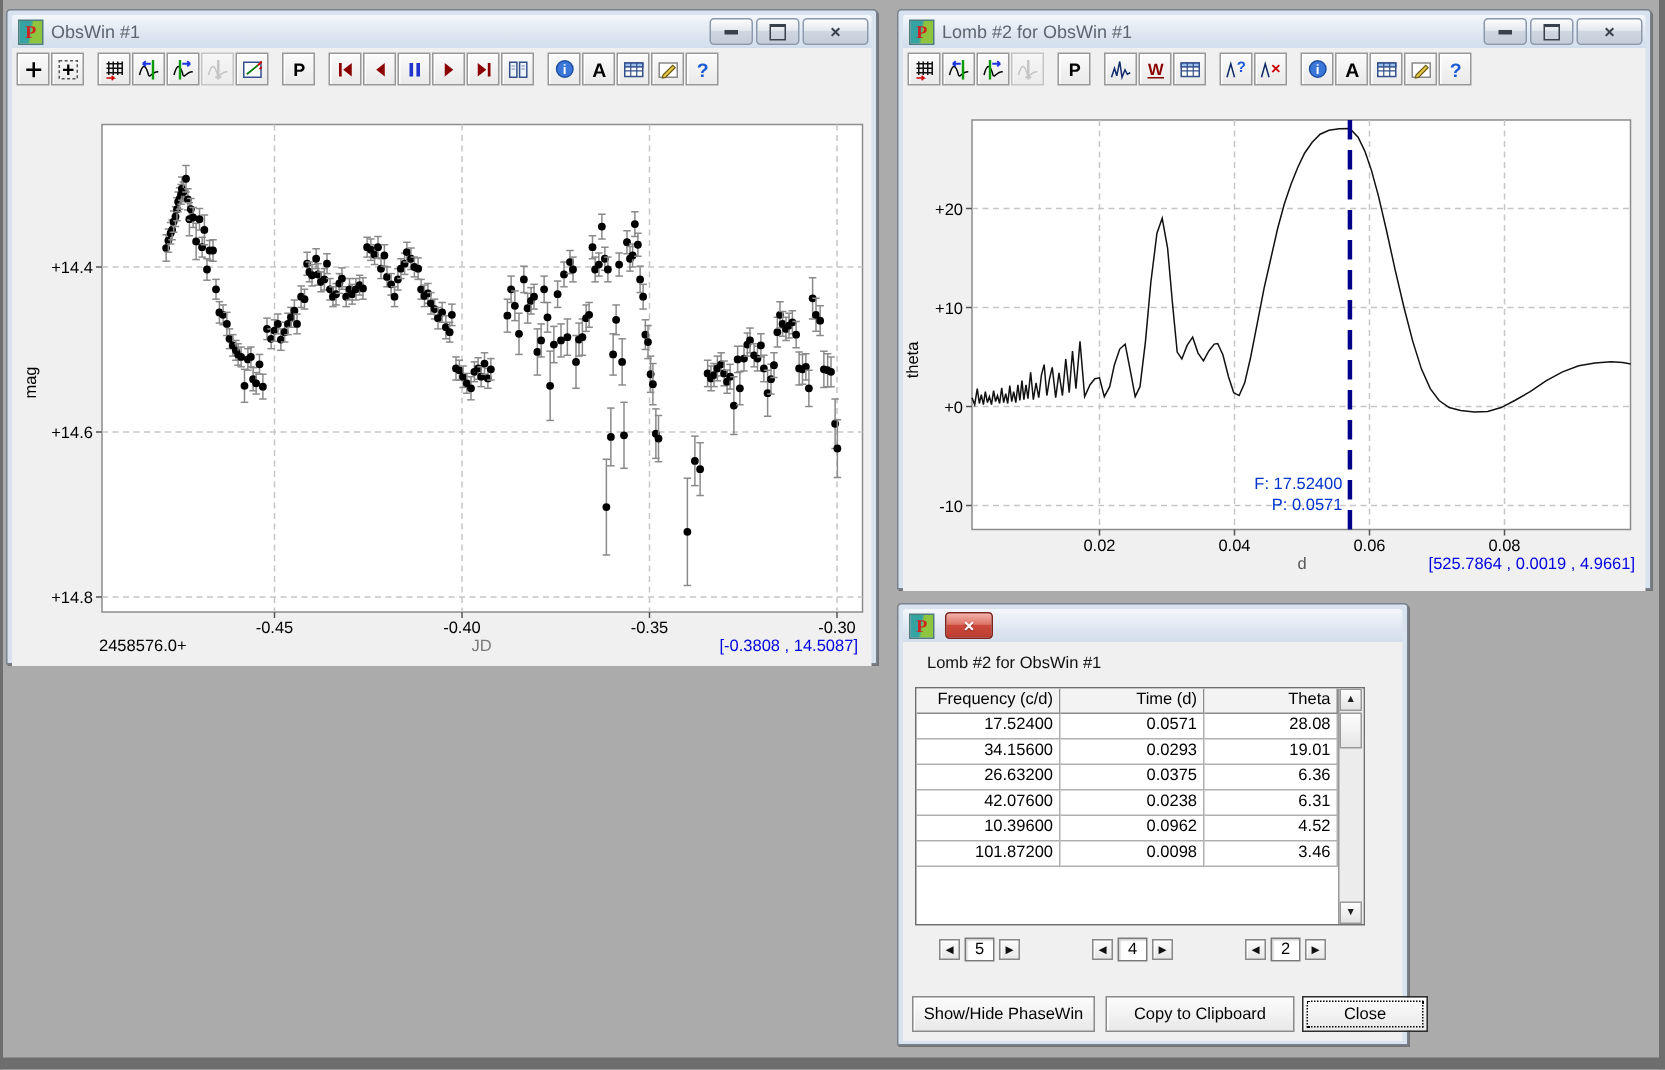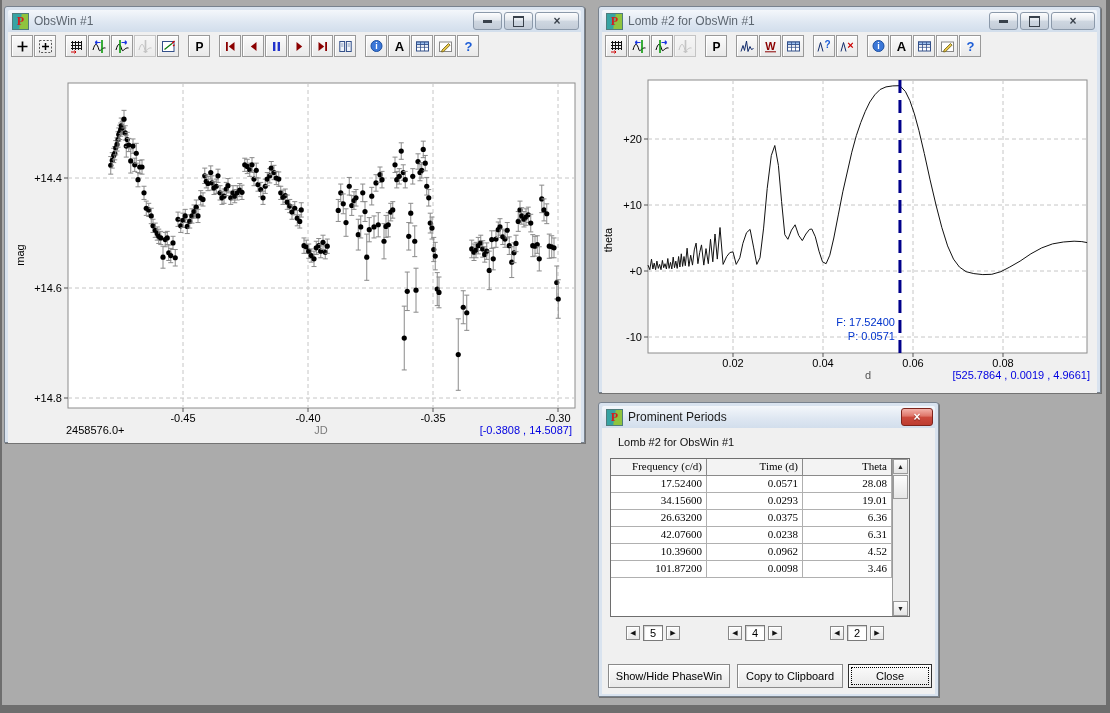--- a/index.html
+++ b/index.html
@@ -35,21 +35,21 @@
   .tbtn.disabled{opacity:.5;}
   .tgap{width:8px;flex:0 0 auto;}
   .chartwrap{background:#f0f0f0;}
   
   .dlgbody{position:relative;background:#f0f0f0;height:266px;font-size:11px;}
   .dlg-subtitle{position:absolute;left:16px;top:8px;color:#111;}
   .ptable{position:absolute;left:8px;top:30px;width:298px;height:157px;border:1px solid #6e6e6e;
           background:#fff;overflow:hidden;}
   .prow{display:flex;height:17px;box-sizing:border-box;}
   .pcell{box-sizing:border-box;border-right:1px solid #b0b0b0;border-bottom:1px solid #b0b0b0;
-         text-align:right;padding:1px 4px 14px 0;overflow:hidden;white-space:nowrap;font-family:Liberation Serif, serif;}
+         text-align:right;padding:1px 4px 14px 0;overflow:hidden;white-space:nowrap;}
   .phead .pcell{background:#f3f3f3;border-right:1px solid #8a8a8a;border-bottom:1px solid #8a8a8a;}
   .sbar{position:absolute;top:0;right:0;width:16px;height:100%;background:#ececec;border-left:1px solid #9a9a9a;}
   .sbtn{position:absolute;left:0;width:15px;height:15px;background:linear-gradient(#fcfcfc,#e4e4e4);
         border:1px solid #9a9a9a;box-sizing:border-box;text-align:center;font-size:7px;line-height:13px;color:#222;}
   .sthumb{position:absolute;left:0;top:16px;width:15px;height:24px;background:linear-gradient(#fdfdfd,#e6e6e6);
           border:1px solid #9a9a9a;box-sizing:border-box;}
   .pagers{position:absolute;left:0;top:197px;width:100%;height:18px;}
   .pager{position:absolute;display:flex;align-items:center;}
   .pgbtn{width:14px;height:14px;border:1px solid #888;background:linear-gradient(#fbfbfb,#e7e7e7);
          box-shadow:inset 1px 1px 0 #fff;display:flex;align-items:center;justify-content:center;
@@ -1268,21 +1268,20 @@
           <text transform="translate(10,180) rotate(-90)" font-size="11" text-anchor="middle" fill="#000">theta</text>
         </svg>
     </div>
   </div>
 
   <div class="window active" id="win-pp" style="left:598px;top:402px;width:341px;height:295px;">
     <div class="titlebar">
       <span class="app-icon">
           <b>P</b>
         </span>
-      <span class="title">Prominent Periods</span>
       <span class="capbtns">
         <span class="capbtn red">
             <span class="g-x">×</span>
           </span>
       </span>
     </div>
     <div class="dlgbody">
       <div class="dlg-subtitle">Lomb #2 for ObsWin #1</div>
       <div class="ptable" id="pp-table">
           <div class="prow phead">
@@ -1338,18 +1337,18 @@
             <div class="pgbtn">▶</div>
           </div>
           <div class="pager" style="left:228px">
             <div class="pgbtn">◀</div>
             <div class="pgval">2</div>
             <div class="pgbtn">▶</div>
           </div>
         </div>
       <div class="dlg-buttons" id="pp-buttons">
           <div class="dbtn" style="width:122px;margin-right:7px">Show/Hide PhaseWin</div>
-          <div class="dbtn" style="width:106px;margin-right:5px">Copy to Clipboard</div>
+          <div class="dbtn" style="width:126px;margin-right:5px">Copy to Clipboard</div>
           <div class="dbtn default" style="width:84px;margin-right:0px">Close</div>
         </div>
     </div>
   </div>
 </div>
 
 </body></html>

